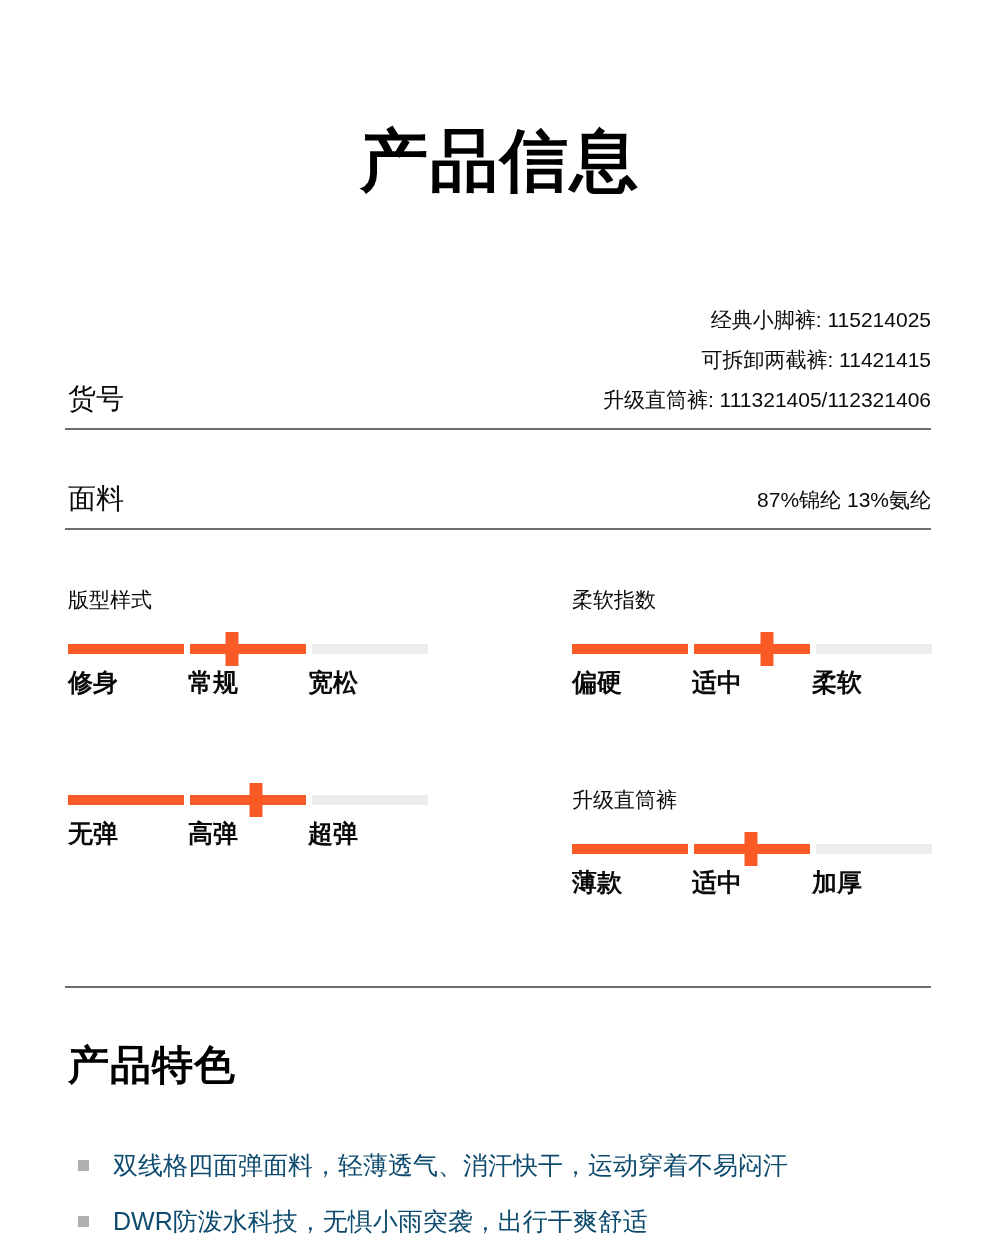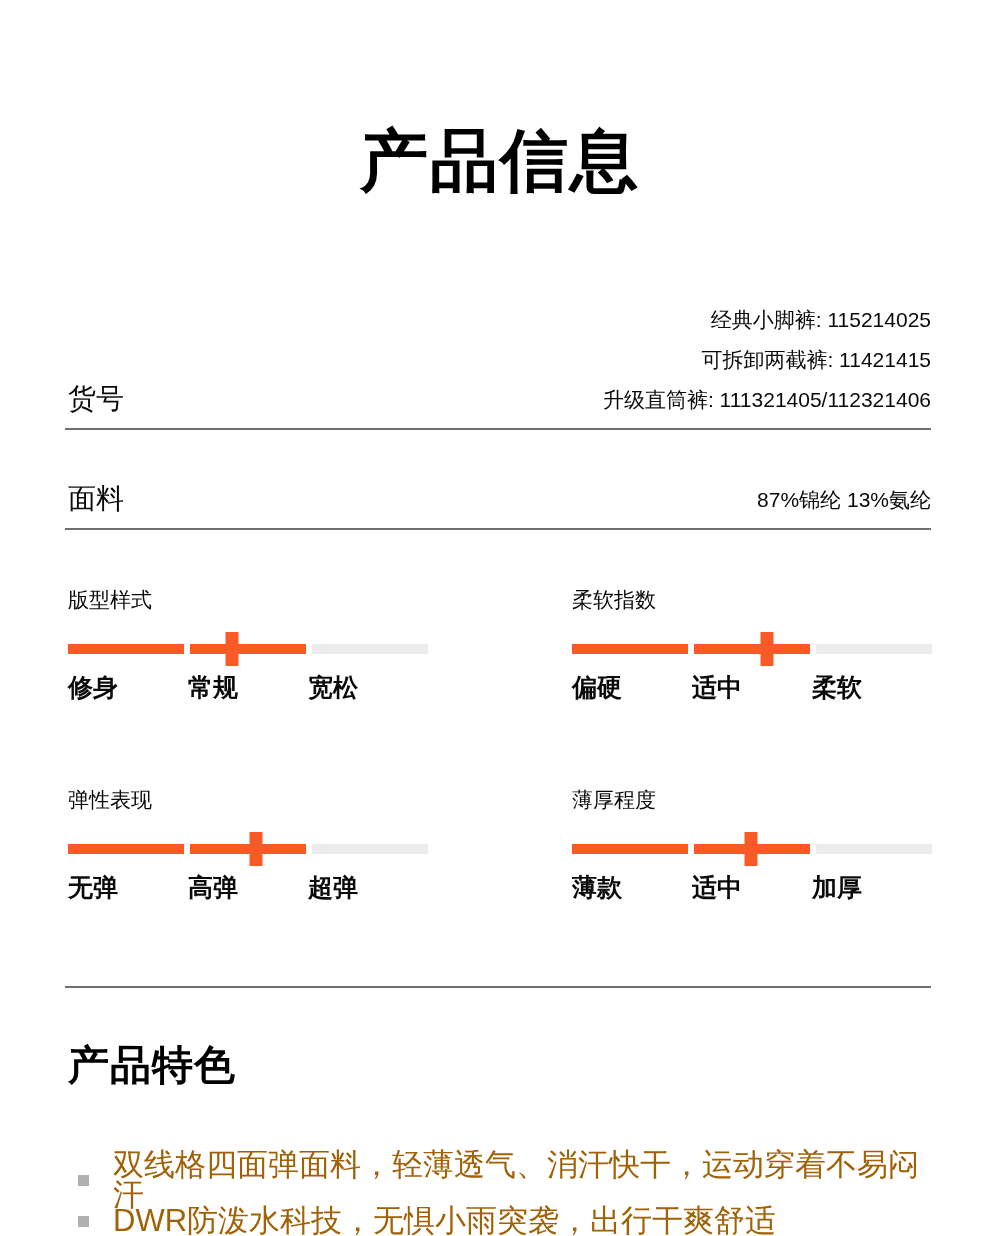--- a/index.html
+++ b/index.html
@@ -37,38 +37,38 @@
   .slider-title{font-size:21px;font-weight:400;line-height:34px;margin:0 0 15px 0;color:#0a0a0a;}
   .track{position:relative;height:34px;}
   .segs{position:absolute;left:0;right:0;top:12px;display:flex;gap:6px;}
   .seg{flex:1;height:10px;}
   .seg.on{background:#fa5a26;}
   .seg.off{background:#ececec;}
   .marker{
     position:absolute;top:0;width:13px;height:34px;
     background:#fa5a26;transform:translateX(-50%);
   }
-  .slider-labels{display:flex;margin-top:5px;}
+  .slider-labels{display:flex;}
   .slider-labels span{flex:1;text-align:left;font-size:25px;font-weight:600;color:#0a0a0a;}
   
   .divider{position:absolute;left:65px;width:866px;height:2px;background:#6f6f6f;top:986px;}
   .features-heading{
     position:absolute;left:68px;top:1038px;
     font-size:41px;font-weight:700;letter-spacing:1px;color:#000;
   }
   .feature-item{
     position:absolute;left:78px;right:60px;
     display:flex;align-items:center;
   }
   .feature-item-1{top:1150px;}
   .feature-item-2{top:1206px;}
   .bullet-square{
     width:11px;height:11px;background:#b0b0b0;flex:0 0 auto;margin-right:24px;
   }
-  .feature-text{font-size:31px;line-height:30px;color:#a16207;font-weight:400;}
+  .feature-text{font-size:25px;line-height:30px;color:#0c4a6e;font-weight:400;}
 </style>
 </head>
 <body>
 
 <div class="page">
 
   <div class="page-title">产品信息</div>
 
   <div class="spec-row spec-row-1">
     <div class="spec-label">货号</div>
@@ -112,38 +112,37 @@
       <div class="marker" style="left: 54.3%;"></div>
     </div>
     <div class="slider-labels">
       <span>偏硬</span>
       <span>适中</span>
       <span>柔软</span>
     </div>
   </div>
 
   <div class="slider slider-c">
-    <div class="slider-title">弹性表现</div>
     <div class="track">
       <div class="segs">
         <div class="seg on"></div>
         <div class="seg on"></div>
         <div class="seg off"></div>
       </div>
       <div class="marker" style="left: 52.1%;"></div>
     </div>
     <div class="slider-labels">
       <span>无弹</span>
       <span>高弹</span>
       <span>超弹</span>
     </div>
   </div>
 
   <div class="slider slider-d">
-    <div class="slider-title">薄厚程度</div>
+    <div class="slider-title">升级直筒裤</div>
     <div class="track">
       <div class="segs">
         <div class="seg on"></div>
         <div class="seg on"></div>
         <div class="seg off"></div>
       </div>
       <div class="marker" style="left: 49.6%;"></div>
     </div>
     <div class="slider-labels">
       <span>薄款</span>

